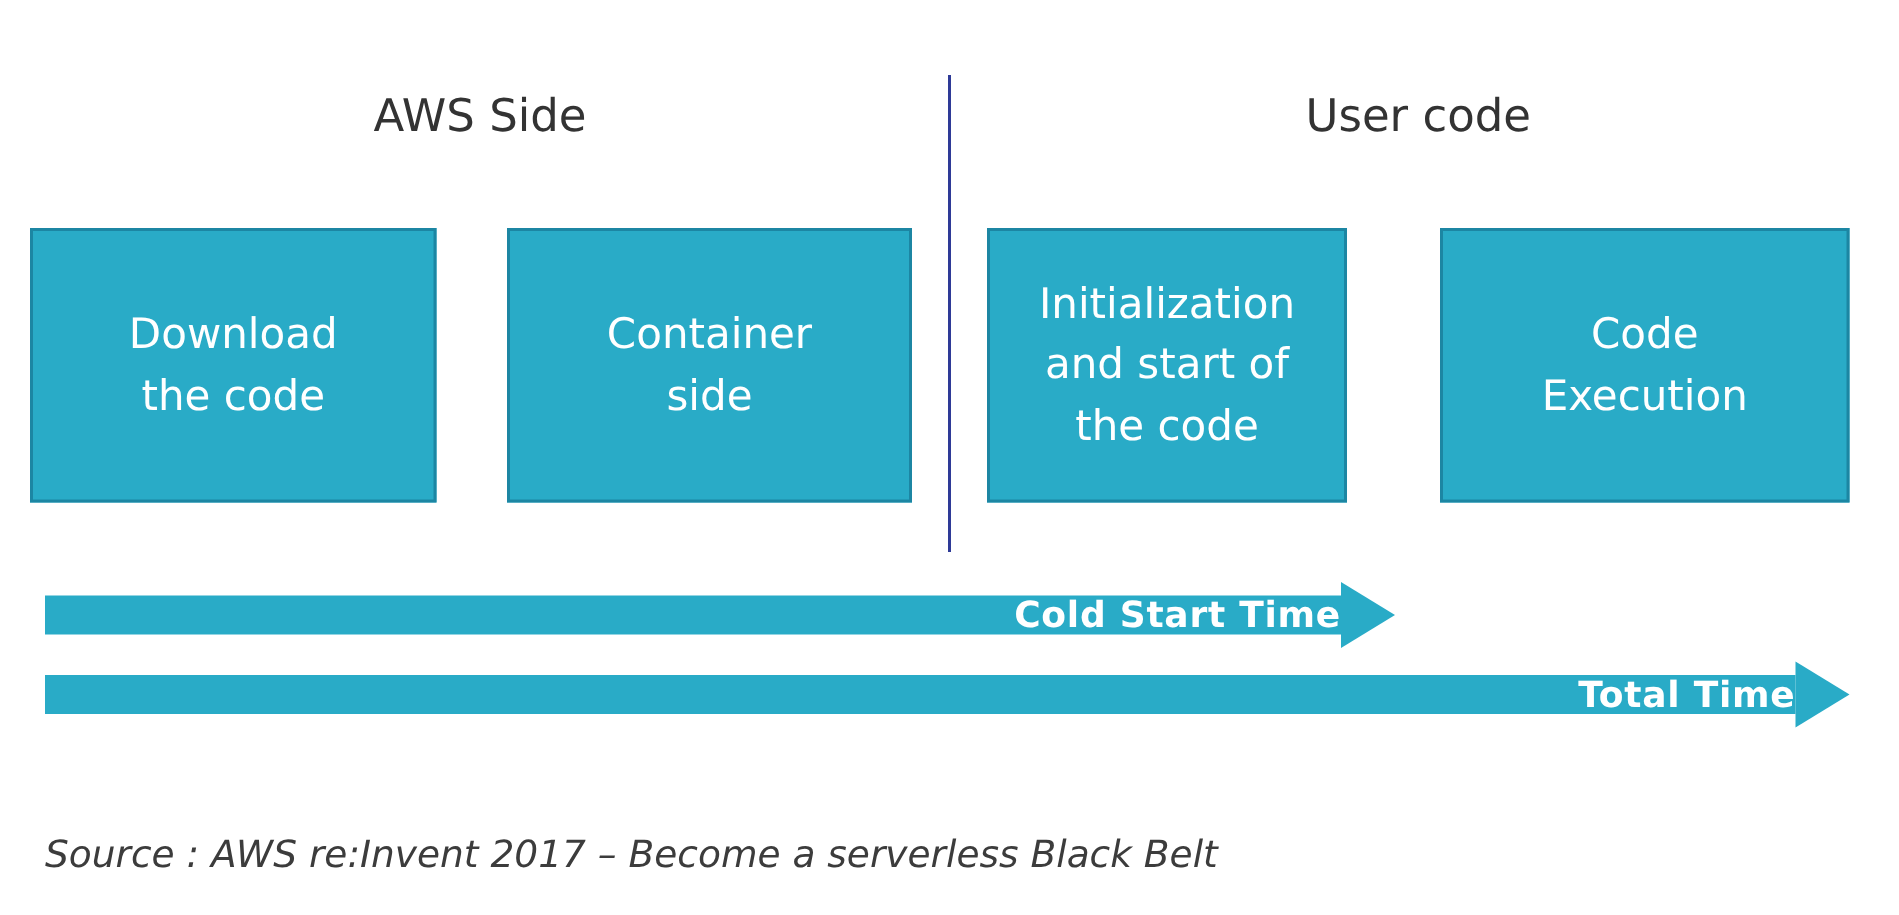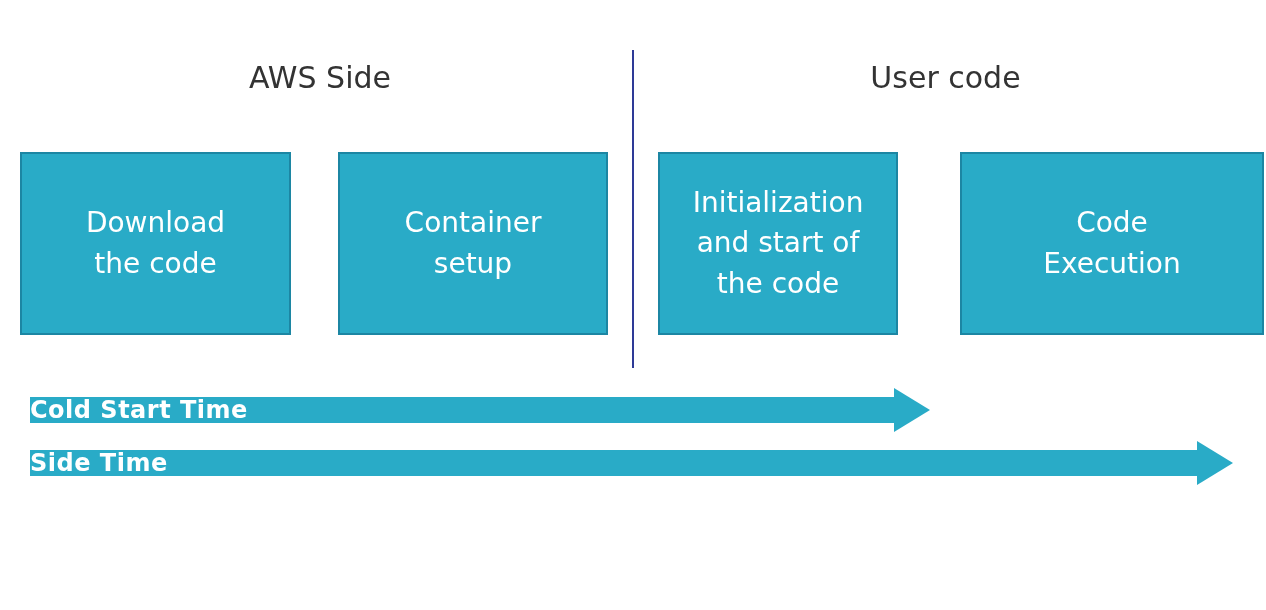--- a/index.html
+++ b/index.html
@@ -51,36 +51,36 @@
   .box-label{
     color:var(--box_text);
     font-size:28px;
     line-height:1.45;
     text-align:center;
     white-space:pre-line;
   }
   .box1{left:20px;width:271px;}
   .box2{left:338px;width:270px;}
   .box3{left:658px;width:240px;}
-  .box4{left:960px;width:304px;}
+  .box4{left:960px;width:273px;}
   .arrow{
     position:absolute;
     height:44px;
     display:flex;
     align-items:center;
   }
   .arrow1{left:30px;top:388px;width:900px;}
   .arrow2{left:30px;top:441px;width:1203px;}
   .arrow-bar{
     flex:1;
     height:26px;
     background:var(--teal);
     display:flex;
     align-items:center;
-    justify-content:flex-start;
+    justify-content:flex-end;
   }
   .arrow-head{
     width:0;height:0;
     border-top:22px solid transparent;
     border-bottom:22px solid transparent;
     border-left:36px solid var(--teal);
   }
   .arrow-label{
     color:var(--box_text);
     font-weight:bold;
@@ -107,21 +107,21 @@
 
   <div class="divider"></div>
 
   <div class="box box1">
     <span class="box-label">Download
 the code</span>
   </div>
 
   <div class="box box2">
     <span class="box-label">Container
-setup</span>
+side</span>
   </div>
 
   <div class="box box3">
     <span class="box-label">Initialization
 and start of
 the code</span>
   </div>
 
   <div class="box box4">
     <span class="box-label">Code
@@ -130,19 +130,20 @@
 
   <div class="arrow arrow1">
     <div class="arrow-bar">
       <span class="arrow-label">Cold Start Time</span>
     </div>
     <div class="arrow-head"></div>
   </div>
 
   <div class="arrow arrow2">
     <div class="arrow-bar">
-      <span class="arrow-label">Side Time</span>
+      <span class="arrow-label">Total Time</span>
     </div>
     <div class="arrow-head"></div>
   </div>
 
+  <div class="source">Source : AWS re:Invent 2017 – Become a serverless Black Belt</div>
 
 </div>
 
 </body></html>

